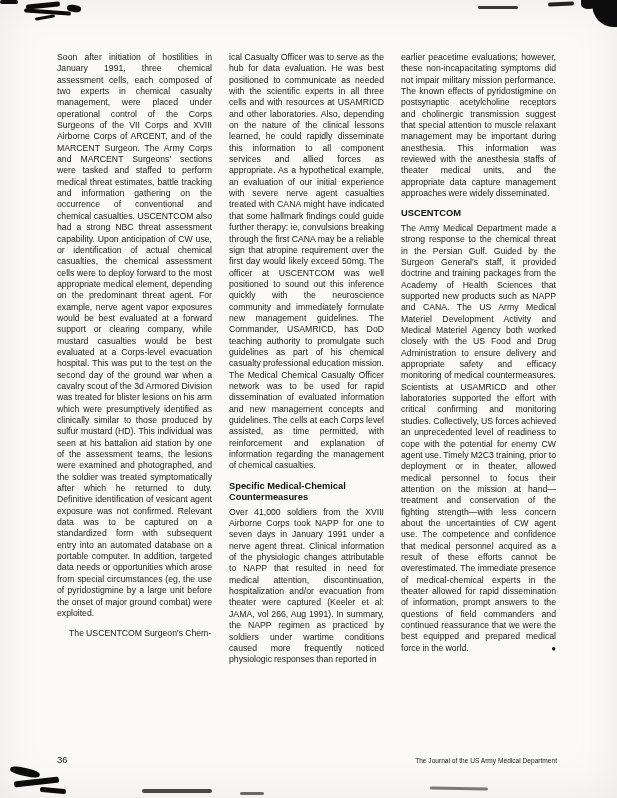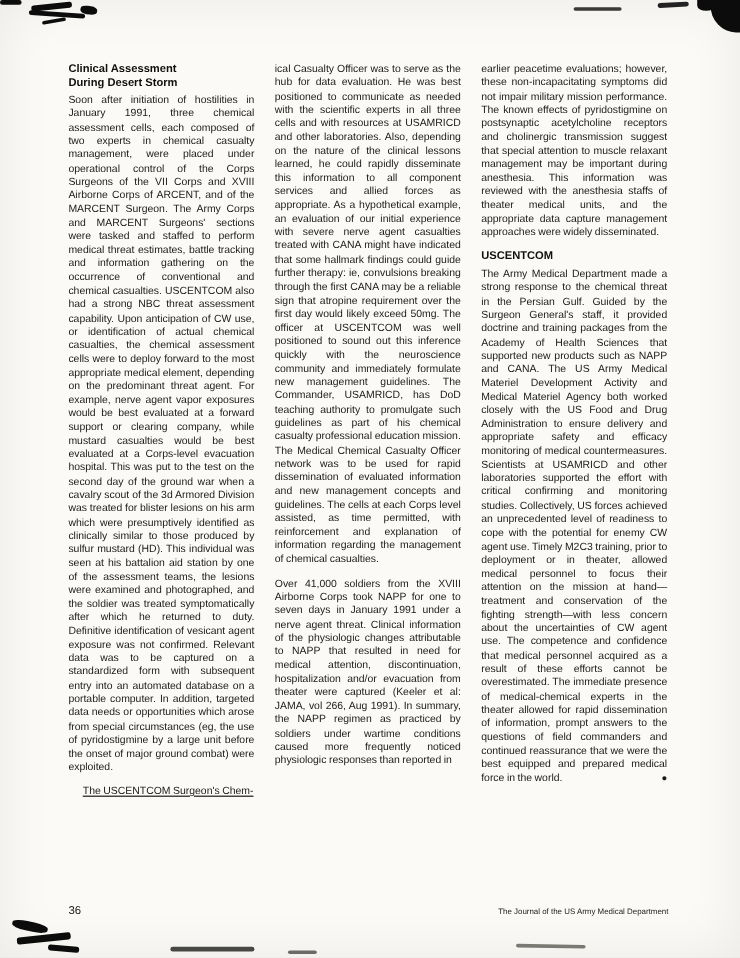--- a/index.html
+++ b/index.html
@@ -34,21 +34,21 @@
   }
   .col > .h:first-child { margin-top: 0; }
   .p {
     font-size: 8.7px;
     line-height: 11.35px;
     text-align: justify;
     margin: 0 0 9px 0;
     word-spacing: -0.3px;
     color: #1a1a1a;
   }
-  .p.indent { text-indent: 12px; margin-bottom: 0; text-decoration: underline; }
+  .p.indent { text-indent: 12px; margin-bottom: 0; }
   .endmark { float: right; font-size: 8px; line-height: 11.35px; }
   .footer {
     position: absolute;
     left: 57px; top: 754px;
     width: 500px;
     display: flex;
     justify-content: space-between;
     align-items: baseline;
   }
   .page-num { font-size: 9.5px; color: #1a1a1a; }
@@ -89,28 +89,28 @@
   <div class="art b1"></div>
   <div class="art b2"></div>
   <div class="art b3"></div>
   <div class="art b4"></div>
   <div class="art b5"></div>
   <div class="art b6"></div>
 
   <div class="content">
 
     <div class="col">
-      <h3 class="h">Clinical Assessment
-During Desert Storm</h3>
       <p class="p">Soon after initiation of hostilities in January 1991, three chemical assessment cells, each composed of two experts in chemical casualty management, were placed under operational control of the Corps Surgeons of the VII Corps and XVIII Airborne Corps of ARCENT, and of the MARCENT Surgeon. The Army Corps and MARCENT Surgeons' sections were tasked and staffed to perform medical threat estimates, battle tracking and information gathering on the occurrence of conventional and chemical casualties. USCENTCOM also had a strong NBC threat assessment capability. Upon anticipation of CW use, or identification of actual chemical casualties, the chemical assessment cells were to deploy forward to the most appropriate medical element, depending on the predominant threat agent. For example, nerve agent vapor exposures would be best evaluated at a forward support or clearing company, while mustard casualties would be best evaluated at a Corps-level evacuation hospital. This was put to the test on the second day of the ground war when a cavalry scout of the 3d Armored Division was treated for blister lesions on his arm which were presumptively identified as clinically similar to those produced by sulfur mustard (HD). This individual was seen at his battalion aid station by one of the assessment teams, the lesions were examined and photographed, and the soldier was treated symptomatically after which he returned to duty. Definitive identification of vesicant agent exposure was not confirmed. Relevant data was to be captured on a standardized form with subsequent entry into an automated database on a portable computer. In addition, targeted data needs or opportunities which arose from special circumstances (eg, the use of pyridostigmine by a large unit before the onset of major ground combat) were exploited.</p>
       <p class="p indent">The USCENTCOM Surgeon's Chem-</p>
     </div>
 
     <div class="col">
       <p class="p">ical Casualty Officer was to serve as the hub for data evaluation. He was best positioned to communicate as needed with the scientific experts in all three cells and with resources at USAMRICD and other laboratories. Also, depending on the nature of the clinical lessons learned, he could rapidly disseminate this information to all component services and allied forces as appropriate. As a hypothetical example, an evaluation of our initial experience with severe nerve agent casualties treated with CANA might have indicated that some hallmark findings could guide further therapy: ie, convulsions breaking through the first CANA may be a reliable sign that atropine requirement over the first day would likely exceed 50mg. The officer at USCENTCOM was well positioned to sound out this inference quickly with the neuroscience community and immediately formulate new management guidelines. The Commander, USAMRICD, has DoD teaching authority to promulgate such guidelines as part of his chemical casualty professional education mission. The Medical Chemical Casualty Officer network was to be used for rapid dissemination of evaluated information and new management concepts and guidelines. The cells at each Corps level assisted, as time permitted, with reinforcement and explanation of information regarding the management of chemical casualties.</p>
+      <h3 class="h">Specific Medical-Chemical
+Countermeasures</h3>
       <p class="p">Over 41,000 soldiers from the XVIII Airborne Corps took NAPP for one to seven days in January 1991 under a nerve agent threat. Clinical information of the physiologic changes attributable to NAPP that resulted in need for medical attention, discontinuation, hospitalization and/or evacuation from theater were captured (Keeler et al: JAMA, vol 266, Aug 1991). In summary, the NAPP regimen as practiced by soldiers under wartime conditions caused more frequently noticed physiologic responses than reported in</p>
     </div>
 
     <div class="col">
       <p class="p">earlier peacetime evaluations; however, these non-incapacitating symptoms did not impair military mission performance. The known effects of pyridostigmine on postsynaptic acetylcholine receptors and cholinergic transmission suggest that special attention to muscle relaxant management may be important during anesthesia. This information was reviewed with the anesthesia staffs of theater medical units, and the appropriate data capture management approaches were widely disseminated.</p>
       <h3 class="h">USCENTCOM</h3>
       <p class="p"><span>The Army Medical Department made a strong response to the chemical threat in the Persian Gulf. Guided by the Surgeon General's staff, it provided doctrine and training packages from the Academy of Health Sciences that supported new products such as NAPP and CANA. The US Army Medical Materiel Development Activity and Medical Materiel Agency both worked closely with the US Food and Drug Administration to ensure delivery and appropriate safety and efficacy monitoring of medical countermeasures. Scientists at USAMRICD and other laboratories supported the effort with critical confirming and monitoring studies. Collectively, US forces achieved an unprecedented level of readiness to cope with the potential for enemy CW agent use. Timely M2C3 training, prior to deployment or in theater, allowed medical personnel to focus their attention on the mission at hand—treatment and conservation of the fighting strength—with less concern about the uncertainties of CW agent use. The competence and confidence that medical personnel acquired as a result of these efforts cannot be overestimated. The immediate presence of medical-chemical experts in the theater allowed for rapid dissemination of information, prompt answers to the questions of field commanders and continued reassurance that we were the best equipped and prepared medical force in the world.</span><span class="endmark">●</span></p>
     </div>
 
   </div>

